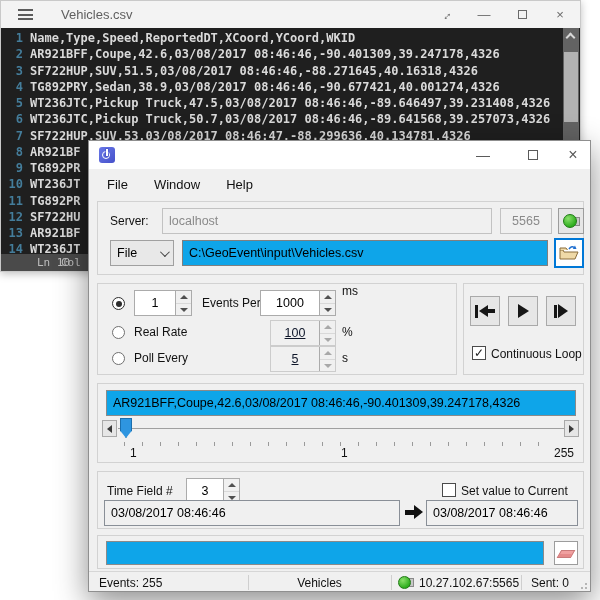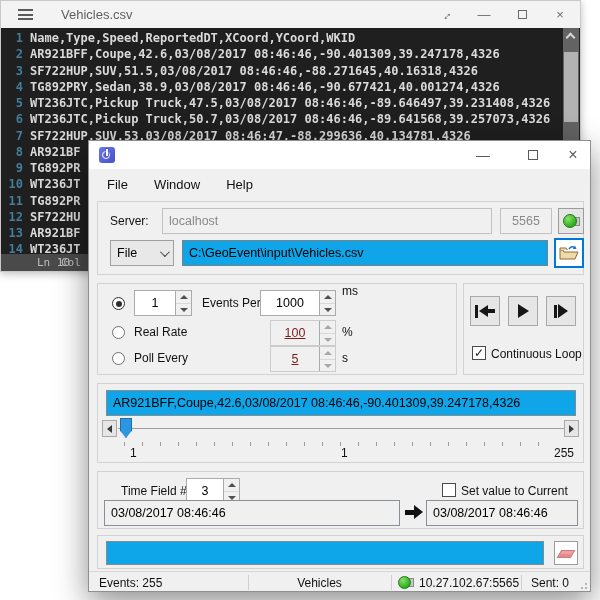--- a/index.html
+++ b/index.html
@@ -79,21 +79,21 @@
              display:flex; }
   .spin-val { flex:1; text-align:center; line-height:24px; font-size:12.5px; }
   .spin-btns { width:16px; border-left:1px solid #ababab; display:flex; flex-direction:column; }
   .spin-b { flex:1; background:#f0f0f0; position:relative; border-bottom:1px solid #d9d9d9;}
   .spin-b:last-child { border-bottom:none; }
   .tri-up { position:absolute; left:4px; top:4px; border-left:4px solid transparent;
             border-right:4px solid transparent; border-bottom:4px solid #505050; }
   .tri-dn { position:absolute; left:4px; top:4px; border-left:4px solid transparent;
             border-right:4px solid transparent; border-top:4px solid #505050; }
   .spinner.disabled { background:#f0f0f0; border-color:#cccccc; }
-  .spinner.disabled .spin-val { color:#7f1d1d;text-decoration:underline; }
+  .spinner.disabled .spin-val { color:#0f172a;text-decoration:underline; }
   .spinner.disabled .tri-up { border-bottom-color:#a8a8a8; }
   .spinner.disabled .tri-dn { border-top-color:#a8a8a8; }
 
   
   .radio { position:absolute; width:13px; height:13px; border-radius:50%;
            border:1px solid #707070; background:#fff; }
   .radio.sel { border-color:#2d2d2d; }
   .radio.sel:after { content:""; position:absolute; left:2.5px; top:2.5px; width:6px;
            height:6px; border-radius:50%; background:#2d2d2d; }
 
@@ -329,21 +329,21 @@
         <span class="sl-tri-r"></span>
       </div>
     <div class="sl-thumb" style="left:22px; top:34px;"></div>
     <div class="sl-ticks" style="left:26px; top:58px; width:432px;"></div>
     <span class="sl-lbl" style="left:32px; top:62px;">1</span>
     <span class="sl-lbl" style="left:243px; top:62px;">1</span>
     <span class="sl-lbl" style="left:444px; top:62px; width:32px; text-align:right;">255</span>
   </div>
 
   <div class="group" style="left:8px; top:330px; width:487px; height:58px;">
-    <span class="lbl abs" style="left:23px; top:12px;">Time Field #</span>
+    <span class="lbl abs" style="left:9px; top:12px;">Time Field #</span>
     <div class="spinner" style="left:88px; top:6px; width:54px;">
       <span class="spin-val">3</span>
       <span class="spin-btns">
           <span class="spin-b">
             <i class="tri-up"></i>
           </span>
           <span class="spin-b">
             <i class="tri-dn"></i>
           </span>
         </span>

